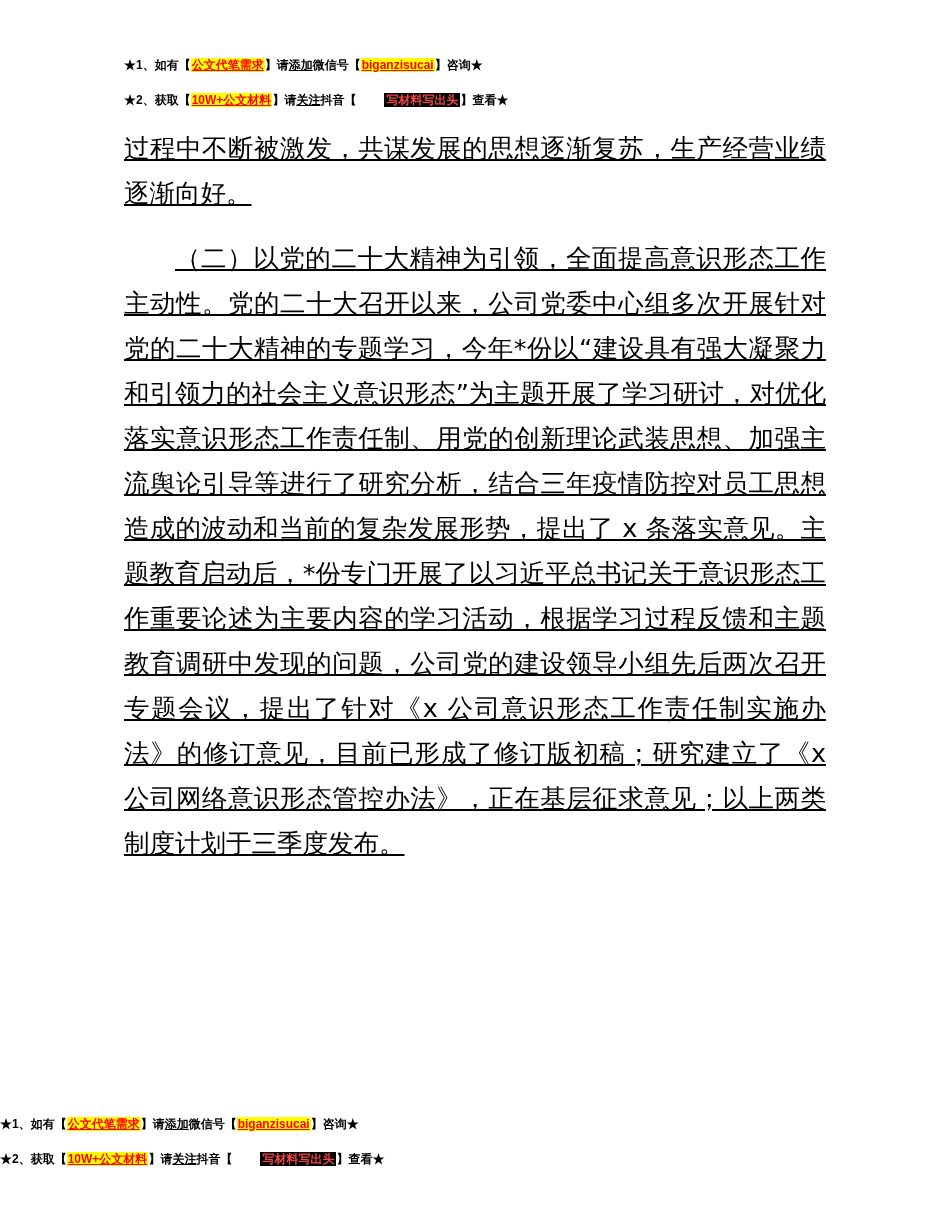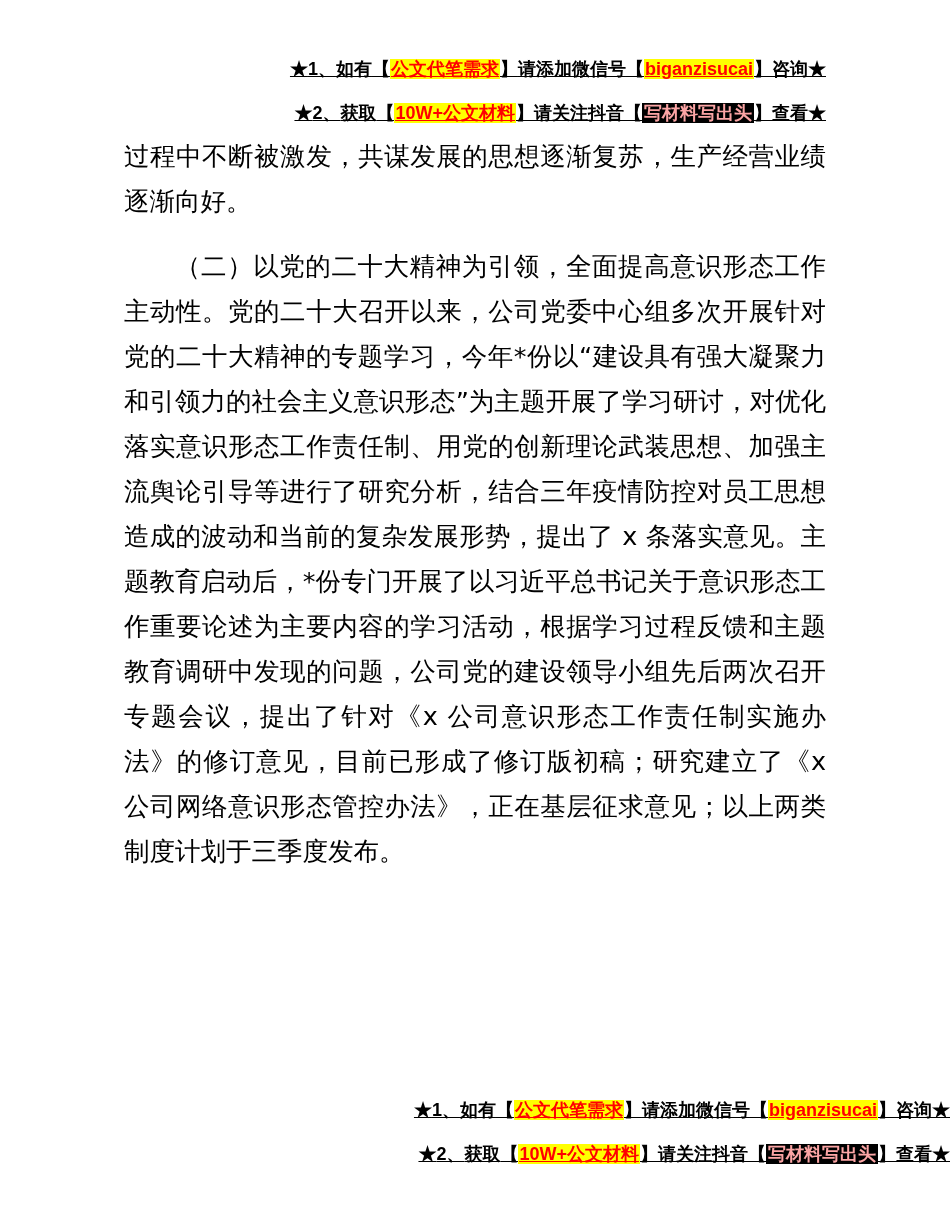--- a/index.html
+++ b/index.html
@@ -17,28 +17,27 @@
   .page {
     position: relative;
     width: 950px;
     height: 1230px;
     box-sizing: border-box;
     padding: 0 124px;
   }
 
   
   .promo {
-    text-align: right;
+    text-align: left;
     font-family: "Liberation Sans", sans-serif;
     font-weight: bold;
-    font-size: 18px;
+    font-size: 12px;
     letter-spacing: 0px;
     white-space: nowrap;
     line-height: 1.5;
-    text-decoration: underline;
   }
   .promo-top {
     padding-top: 56px;
   }
   .promo-top .promo-line + .promo-line {
     margin-top: 17px;
   }
   .promo-bottom {
     position: absolute;
     left: 0;
@@ -52,36 +51,38 @@
     color: #000000;
   }
   .hl-red-on-yellow {
     background: #ffff00;
     color: #ff0000;
     padding: 0 1px;
     text-decoration: underline;
   }
   .hl-black-box {
     background: #000000;
-    color: #fca5a5;
+    color: #ef4444;
     padding: 0 2px;
+    margin-left: 28px;
   }
   .ul {
     text-decoration: underline;
   }
 
   
   .body-text {
-    margin-top: 7px;
+    margin-top: 17px;
     font-family: "DejaVu Sans", sans-serif;
     font-size: 25.5px;
     line-height: 45px;
     text-align: justify;
     text-justify: inter-ideograph;
     color: #000000;
+    text-decoration: underline;
   }
   .body-text p {
     margin: 0;
   }
   .body-text p.indent {
     text-indent: 2em;
   }
   .para-gap {
     height: 20px;
   }

